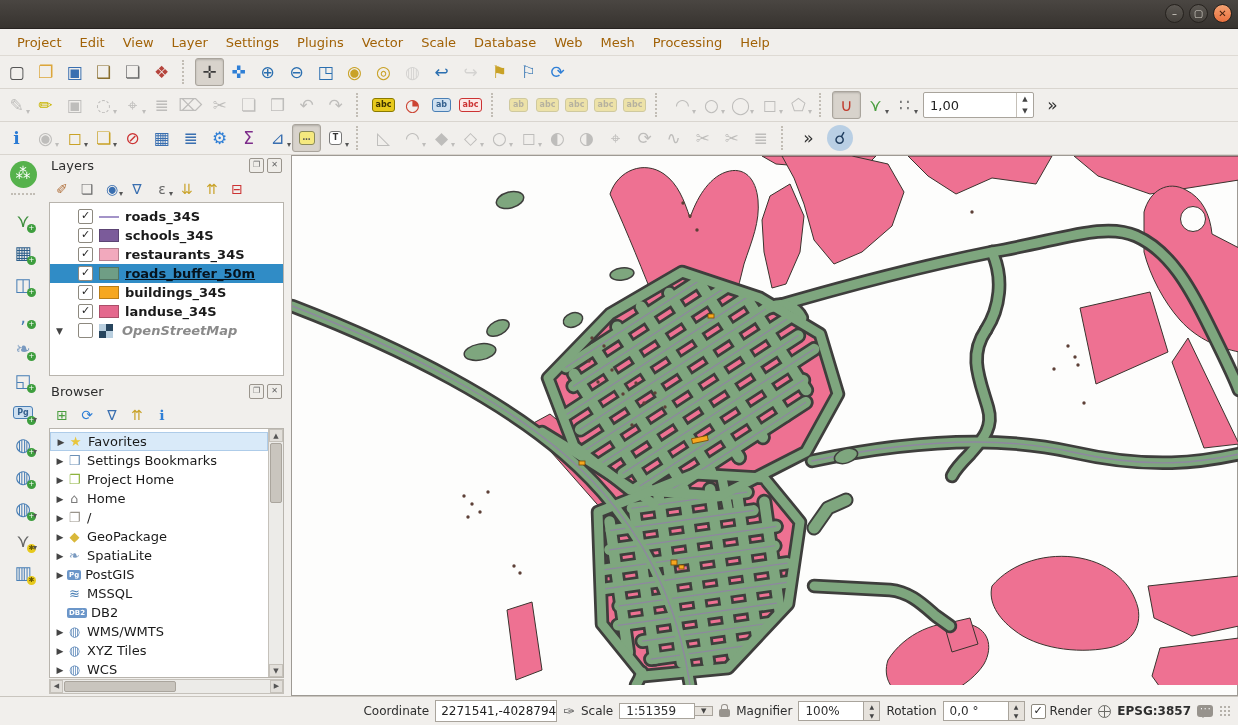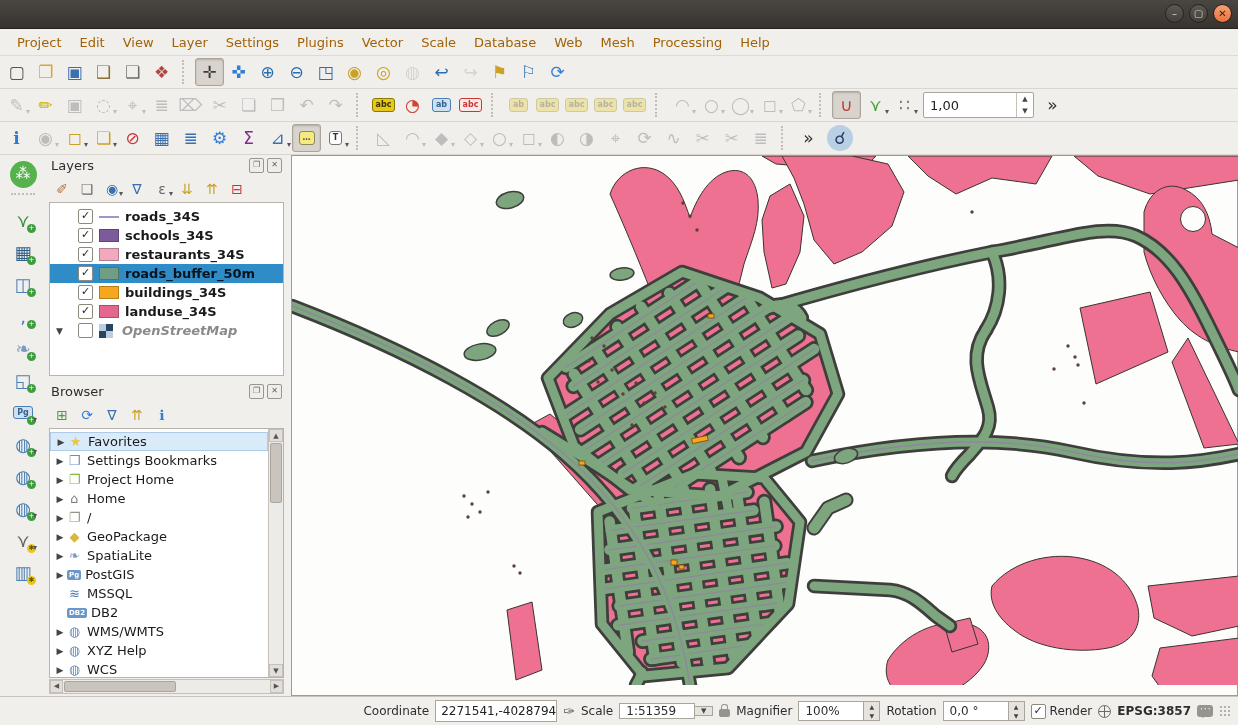--- a/index.html
+++ b/index.html
@@ -56,21 +56,21 @@
   .llist{background:#fff;border:1px solid #b8b4ad;margin:0 3px;flex:1;overflow:hidden;padding-top:4px;}
   .lrow{height:19px;display:flex;align-items:center;padding-left:28px;position:relative;}
   .lrow .exp{position:absolute;left:6px;font-size:9px;color:#444;}
   .lrow.selected{background:#308cc6;}
   .cbox{width:13px;height:13px;border:1px solid #8d897f;background:#fff;border-radius:2px;font-size:11px;line-height:12px;text-align:center;color:#222;flex:0 0 auto;}
   .swatch{width:20px;height:13px;margin:0 6px;flex:0 0 auto;border:1px solid rgba(0,0,0,.25);box-sizing:border-box;}
   .swatch.line{border:none;height:13px;display:flex;align-items:center;}
   .swatch.line i{display:block;width:100%;height:2px;}
   .swatch.checker{border:none;background:conic-gradient(#27455e 0 25%,#b9cfdf 0 50%,#27455e 0 75%,#b9cfdf 0);width:14px;height:14px;margin:0 9px 0 6px;}
   .lrow .llabel{font-size:13px;font-weight:bold;color:#1a1a1a;white-space:nowrap;}
-  .lrow.selected .llabel{color:#06131d;}
+  .lrow.selected .llabel{text-decoration:underline;color:#06131d;}
   .lrow .llabel.italic{font-style:italic;color:#8a8a8a;font-weight:bold;}
 
   
   .browser-body{display:flex;flex:1;min-height:0;margin:0 3px;border:1px solid #b8b4ad;background:#fff;}
   .btree{flex:1;overflow:hidden;padding-top:3px;}
   .brow{height:19px;display:flex;align-items:center;padding-left:4px;}
   .brow.selected{background:#d9eaf9;border:1px solid #aecce9;box-sizing:border-box;}
   .brow .exp{width:12px;font-size:9px;color:#444;text-align:center;flex:0 0 auto;}
   .brow .bicon{width:17px;text-align:center;font-size:13px;flex:0 0 auto;margin-right:4px;}
   .brow .db-chip{font-size:7px;font-weight:bold;background:#6b96c9;color:#fff;border-radius:2px;padding:1px 2px;margin-right:4px;margin-left:1px;}
@@ -629,21 +629,21 @@
                 <span class="blabel">DB2</span>
               </div>
               <div class="brow">
                 <span class="exp">▶</span>
                 <span class="bicon" style="color: rgb(90, 134, 184);">◍</span>
                 <span class="blabel">WMS/WMTS</span>
               </div>
               <div class="brow">
                 <span class="exp">▶</span>
                 <span class="bicon" style="color: rgb(90, 134, 184);">◍</span>
-                <span class="blabel">XYZ Help</span>
+                <span class="blabel">XYZ Tiles</span>
               </div>
               <div class="brow">
                 <span class="exp">▶</span>
                 <span class="bicon" style="color: rgb(90, 134, 184);">◍</span>
                 <span class="blabel">WCS</span>
               </div>
             </div>
           <div class="vscroll">
             <div class="sarrow">▲</div>
             <div class="thumb"></div>

